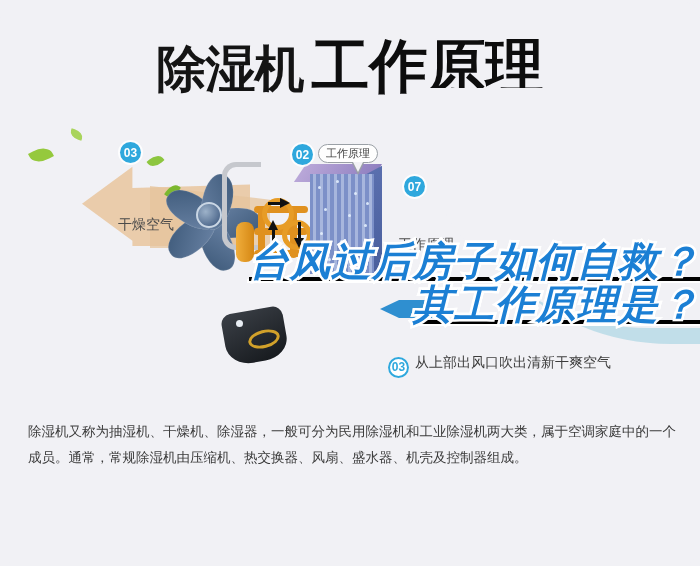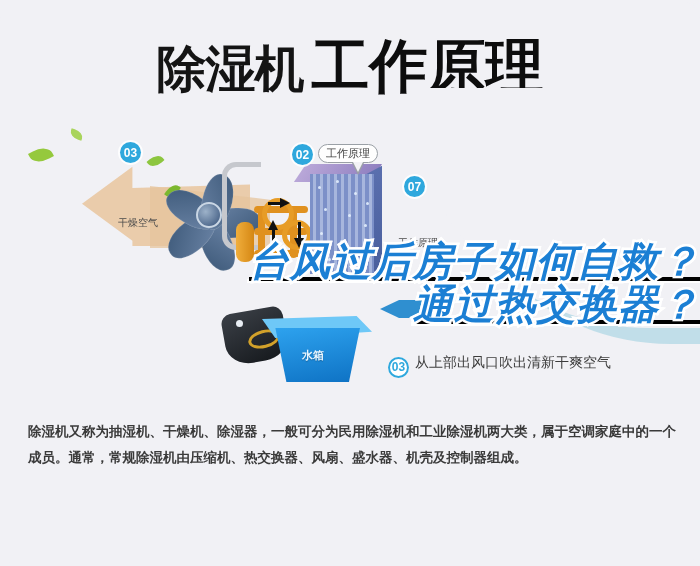--- a/index.html
+++ b/index.html
@@ -161,21 +161,21 @@
     position:absolute;width:21px;height:21px;border-radius:50%;
     background:#2fa8dd;color:#fff;font-size:12px;font-weight:bold;
     display:flex;align-items:center;justify-content:center;
     box-shadow:0 0 0 2px rgba(255,255,255,.85);
     font-family:"Liberation Sans",sans-serif;
   }
   .badge.hollow{background:#fff;color:#2fa8dd;box-shadow:0 0 0 2px #2fa8dd inset;}
 
   
   .dlabel{
-    position:absolute;color:#4a4a4a;font-size:10px;white-space:nowrap;
+    position:absolute;color:#4a4a4a;font-size:14px;white-space:nowrap;
     font-family:"DejaVu Sans","Liberation Sans",sans-serif;
   }
   .callout{
     position:absolute;border:1.5px solid #9aa0a6;border-radius:10px;
     padding:1px 7px;font-size:11px;color:#444;background:rgba(255,255,255,.9);
     white-space:nowrap;font-family:"DejaVu Sans","Liberation Sans",sans-serif;
   }
   .callout-tail{
     position:absolute;width:0;height:0;
     border-left:6px solid transparent;border-right:6px solid transparent;
@@ -210,21 +210,21 @@
       2px 2px 0 rgba(255,255,255,.9),
       -2px 2px 0 rgba(255,255,255,.9);
   }
 
   
   .body-text{
     position:absolute;left:28px;top:418px;width:648px;
     color:#3a3a3a;font-size:13.5px;line-height:26px;
     font-family:"DejaVu Sans","Liberation Sans",sans-serif;
   }
-  .body-text p{margin:0 0 14px 0;font-weight:bold;}
+  .body-text p{margin:0 0 14px 0;}
   .body-text p.second{margin-top:10px;}
 </style>
 </head>
 <body>
 
 <div id="page">
 
   <div class="title-wrap">
     <span class="title-a">除湿机</span><span class="title-b">工作原理</span>
   </div>
@@ -288,43 +288,38 @@
           <i style="left:56px;top:28px"></i>
       </div>
     </div>
 
     <div class="inlet-arrow"></div>
 
     <div class="compressor"></div>
     <div class="comp-dot"></div>
     <div class="comp-ring"></div>
 
-    <div class="tank">
-      <div class="tank-top"></div>
-      <div class="tank-front"></div>
-      <div class="tank-label">水箱</div>
-    </div>
 
     <div class="badge" style="left:120px;top:24px">03</div>
     <div class="dlabel" style="left:118px;top:98px">干燥空气</div>
 
     <div class="badge" style="left:292px;top:26px">02</div>
     <div class="callout" style="left:318px;top:26px">工作原理</div>
     <div class="callout-tail" style="left:352px;top:45px"></div>
 
     <div class="badge" style="left:404px;top:58px">07</div>
     <div class="dlabel" style="left:398px;top:118px">工作原理</div>
 
     <div class="step-line" style="left:388px;top:236px">
       <span class="badge hollow">03</span><span>从上部出风口吹出清新干爽空气</span>
     </div>
   </div>
 
   <div class="overlay">
     <div class="ov-line">台风过后房子如何自救？</div>
-    <div class="ov-line">通过热交换器？</div>
+    <div class="ov-line">其工作原理是？</div>
   </div>
 
   <div class="body-text">
     <p>除湿机又称为抽湿机、干燥机、除湿器，一般可分为民用除湿机和工业除湿机两大类，属于空调家庭中的一个成员。通常，常规除湿机由压缩机、热交换器、风扇、盛水器、机壳及控制器组成。</p>
   </div>
 
 </div>
 
 </body></html>

